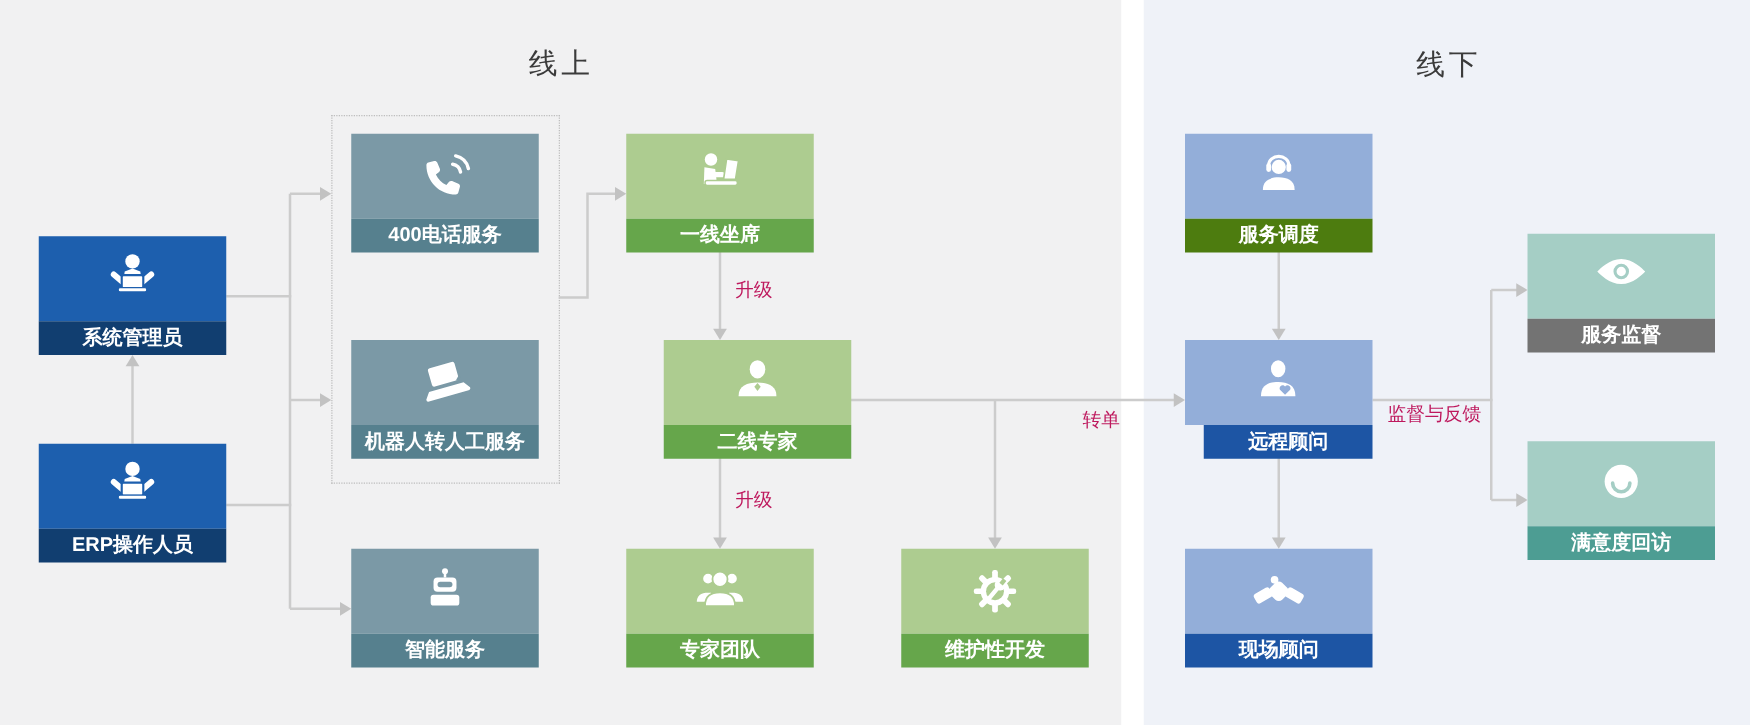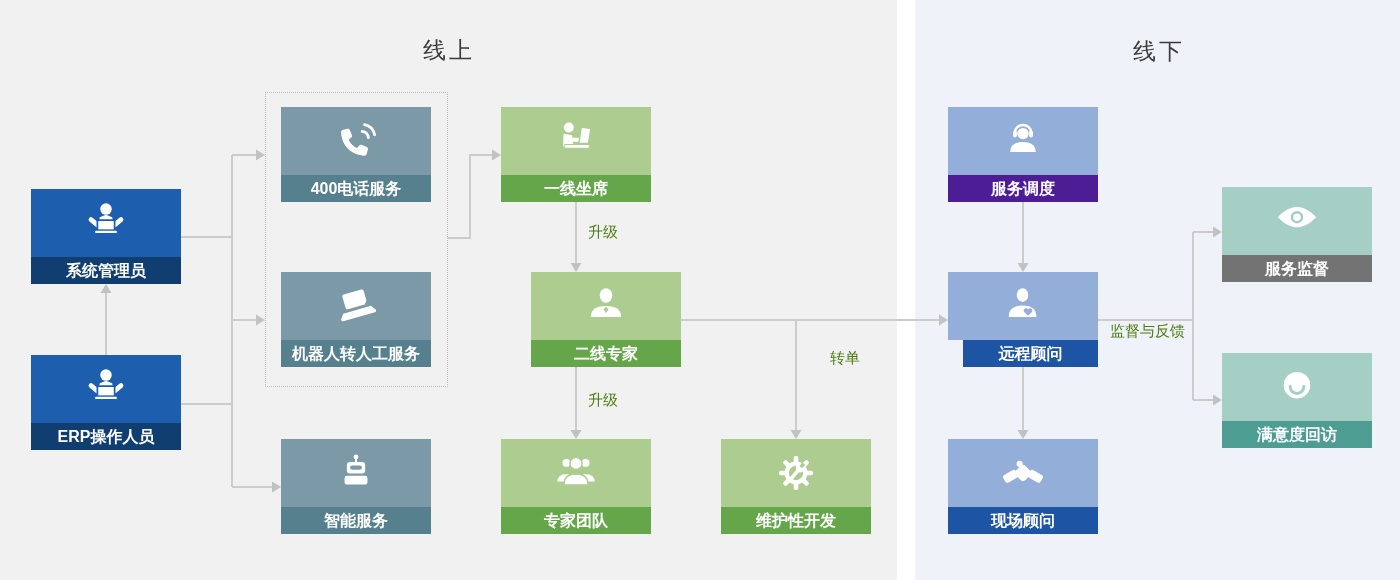--- a/index.html
+++ b/index.html
@@ -11,21 +11,21 @@
   .panel-left{left:0;width:897px;background:#f1f1f2;}
   .panel-right{left:915px;width:485px;background:#eff2f8;}
   .section-title{position:absolute;font-size:23px;color:#3b3b3b;letter-spacing:3px;z-index:5;}
   #title-online{left:423px;top:35px;}
   #title-offline{left:1133px;top:36px;}
   .dashed-group{position:absolute;left:265px;top:92px;width:181px;height:293px;border:1px dotted #bdbdbd;z-index:1;}
   #edges{position:absolute;left:0;top:0;width:1400px;height:580px;z-index:2;}
   #nodes .node{position:absolute;width:150px;height:111px;z-index:3;}
   .node-icon-area{height:68px;display:flex;align-items:center;justify-content:center;}
   .node-band{height:27px;line-height:27px;text-align:center;color:#ffffff;font-size:16px;font-weight:bold;}
-  .edge-label{position:absolute;font-size:15px;color:#4d7c0f;z-index:4;white-space:nowrap;}
+  .edge-label{position:absolute;font-size:15px;color:#be185d;z-index:4;white-space:nowrap;}
   svg{display:block;}
 </style>
 </head>
 <body>
 
 <div class="stage">
   <div class="panel panel-left"></div>
   <div class="panel panel-right"></div>
   <div class="section-title" id="title-online">线上</div>
   <div class="section-title" id="title-offline">线下</div>
@@ -182,21 +182,21 @@
       <div class="node" style="left: 948px; top: 107px;">
         <div class="node-icon-area" style="background: rgb(147, 174, 217);">
           <svg width="42" height="42" viewBox="0 0 48 48">
     <path d="M14.8 17 v-3.2 a9.2 8 0 0 1 18.4 0 V17" fill="none" stroke="#fff" stroke-width="2.8"></path>
     <circle cx="24" cy="15.5" r="6.5" fill="#fff"></circle>
     <rect x="12.6" y="12" width="4.4" height="8" rx="2.2" fill="#fff"></rect>
     <rect x="31" y="12" width="4.4" height="8" rx="2.2" fill="#fff"></rect>
     <path d="M9.5 36 c0-8 6.5-11 14.5-11 s14.5 3 14.5 11 v.5 h-29 z" fill="#fff"></path>
   </svg>
         </div>
-        <div class="node-band" style="background: #4c1d95;">服务调度</div>
+        <div class="node-band" style="background: #4d7c0f;">服务调度</div>
       </div>
       <div class="node" style="left: 948px; top: 272px;">
         <div class="node-icon-area" style="background: rgb(147, 174, 217);">
           <svg width="44" height="44" viewBox="0 0 48 48">
     <ellipse cx="23.5" cy="12" rx="6.3" ry="7.5" fill="#fff"></ellipse>
     <path d="M8.5 35.5 c0-9 6.5-12 15-12 s15 3 15 12 v.5 h-30 z" fill="#fff"></path>
     <path d="M29.5 34.6 l-4-3.8 c-1-1-1-2.7 0-3.6 1.2-1.2 3-1 4 .3 1-1.3 2.8-1.5 4-.3 1 .9 1 2.6 0 3.6 z" fill="#93aed9"></path>
   </svg>
         </div>
         <div class="node-band" style="background: rgb(29, 85, 164); margin-left: 15px;">远程顾问</div>
@@ -227,16 +227,16 @@
     <circle cx="24" cy="22" r="14.5" fill="#fff"></circle>
     <path d="M16.5 23.5 a7.5 7.5 0 0 0 15 0" fill="none" stroke="#a5cec5" stroke-width="3.2" stroke-linecap="round"></path>
   </svg>
         </div>
         <div class="node-band" style="background: rgb(77, 157, 147);">满意度回访</div>
       </div>
     </div>
   <div id="edge-labels">
       <div class="edge-label" style="left: 588px; top: 223px;">升级</div>
       <div class="edge-label" style="left: 588px; top: 391px;">升级</div>
-      <div class="edge-label" style="left: 830px; top: 327px; margin-top: 22px;">转单</div>
+      <div class="edge-label" style="left: 866px; top: 327px;">转单</div>
       <div class="edge-label" style="left: 1110px; top: 322px;">监督与反馈</div>
     </div>
 </div>
 
 </body></html>

